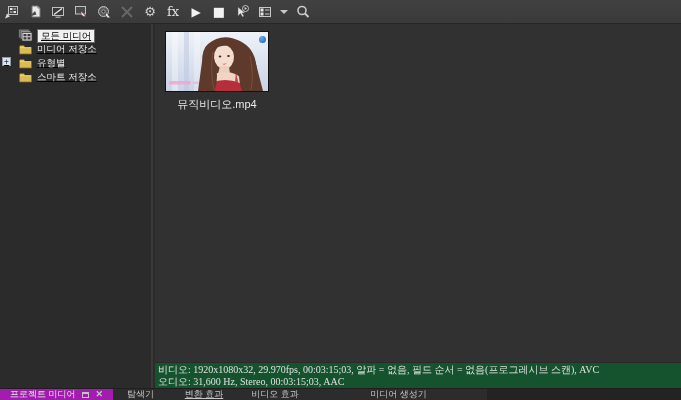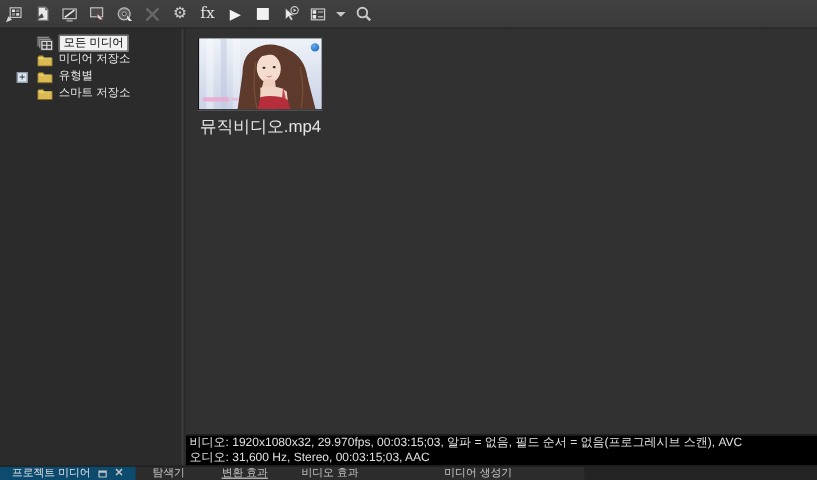--- a/index.html
+++ b/index.html
@@ -26,21 +26,21 @@
   .glyph.stop{color:#f2f2f2;font-size:13px;}
   .fx-glyph{font-family:"DejaVu Serif",serif;font-size:13px;color:#e2e2e2;}
   .caret{width:0;height:0;border-left:4px solid transparent;border-right:4px solid transparent;border-top:4px solid #c8c8c8;}
   .disabled-x{opacity:.45;}
   
   .tree-panel{
     position:absolute;left:0;top:24px;width:153px;bottom:12px;
     background:#2b2b2b;border-right:2px solid #3a3a3a;
     padding-top:5px;box-sizing:border-box;
   }
-  .tree-row{display:flex;align-items:center;height:14px;padding-left:14px;cursor:default;}
+  .tree-row{display:flex;align-items:flex-start;height:14px;padding-left:2px;cursor:default;text-decoration:underline;}
   .expander{
     width:9px;height:9px;margin-right:7px;flex:0 0 auto;
     background:#dce4ee;border:1px solid #8d9bb0;box-sizing:border-box;
     font-size:8px;line-height:7px;text-align:center;color:#22303f;
     visibility:hidden;font-family:"DejaVu Sans Mono",monospace;
   }
   .expander.show{visibility:visible;}
   .tree-icon{width:15px;height:13px;margin-right:4px;flex:0 0 auto;display:flex;align-items:center;justify-content:center;}
   .tree-label{font-size:9.5px;color:#e8e8e8;white-space:nowrap;line-height:12px;}
   .tree-label.selected{background:#f1f1f1;color:#000;border:1px solid #6a6a6a;padding:0 3px;}
@@ -48,36 +48,36 @@
   .content{position:absolute;left:155px;top:24px;right:0;bottom:12px;background:#313131;}
   .media-item{position:absolute;left:10px;top:7px;width:104px;}
   .thumb{
     position:relative;width:102px;height:59px;border:1px solid #121212;
     background:#dfe6f2;overflow:hidden;
   }
   .usage-dot{
     position:absolute;top:4px;right:2px;width:7px;height:7px;border-radius:50%;
     background:radial-gradient(circle at 35% 30%,#6aa8e8,#2f7fd6 60%,#1c5fae);
   }
-  .media-label{margin-top:5px;text-align:center;font-size:14px;color:#e6e6e6;white-space:nowrap;}
+  .media-label{margin-top:5px;text-align:center;font-size:11px;color:#e6e6e6;white-space:nowrap;}
   
   .status-bar{
     position:absolute;left:0;right:0;bottom:0;height:26px;
-    background:#000000;border-top:1px solid #2a2a2a;
+    background:#14532d;border-top:1px solid #2a2a2a;
     color:#e0e0e0;font-size:10px;line-height:12px;
-    padding:1px 0 0 3px;box-sizing:border-box;white-space:nowrap;overflow:hidden;
+    padding:1px 0 0 3px;box-sizing:border-box;white-space:nowrap;overflow:hidden;font-family:Liberation Serif, serif;
   }
   
   .tabbar{
     position:absolute;left:0;bottom:0;width:100%;height:12px;
     background:#2c2c2c;display:flex;align-items:stretch;
     font-size:9px;color:#c8c8c8;border-top:1px solid #1f1f1f;box-sizing:border-box;
   }
   .tab{display:flex;align-items:center;justify-content:center;box-sizing:border-box;cursor:default;white-space:nowrap;}
-  .tab.active{background:#0c4a6e;color:#e4e4e4;}
+  .tab.active{background:#a21caf;color:#e4e4e4;}
   .tab-filler{flex:1;background:#232323;}
   .win-restore{
     width:7px;height:6px;border:1px solid #c4c4c4;border-top-width:2px;
     margin-left:7px;box-sizing:border-box;
   }
   .win-close{margin-left:6px;font-size:9px;font-weight:bold;color:#c4c4c4;line-height:9px;}
   svg{display:block;}
 </style>
 </head>
 <body>

